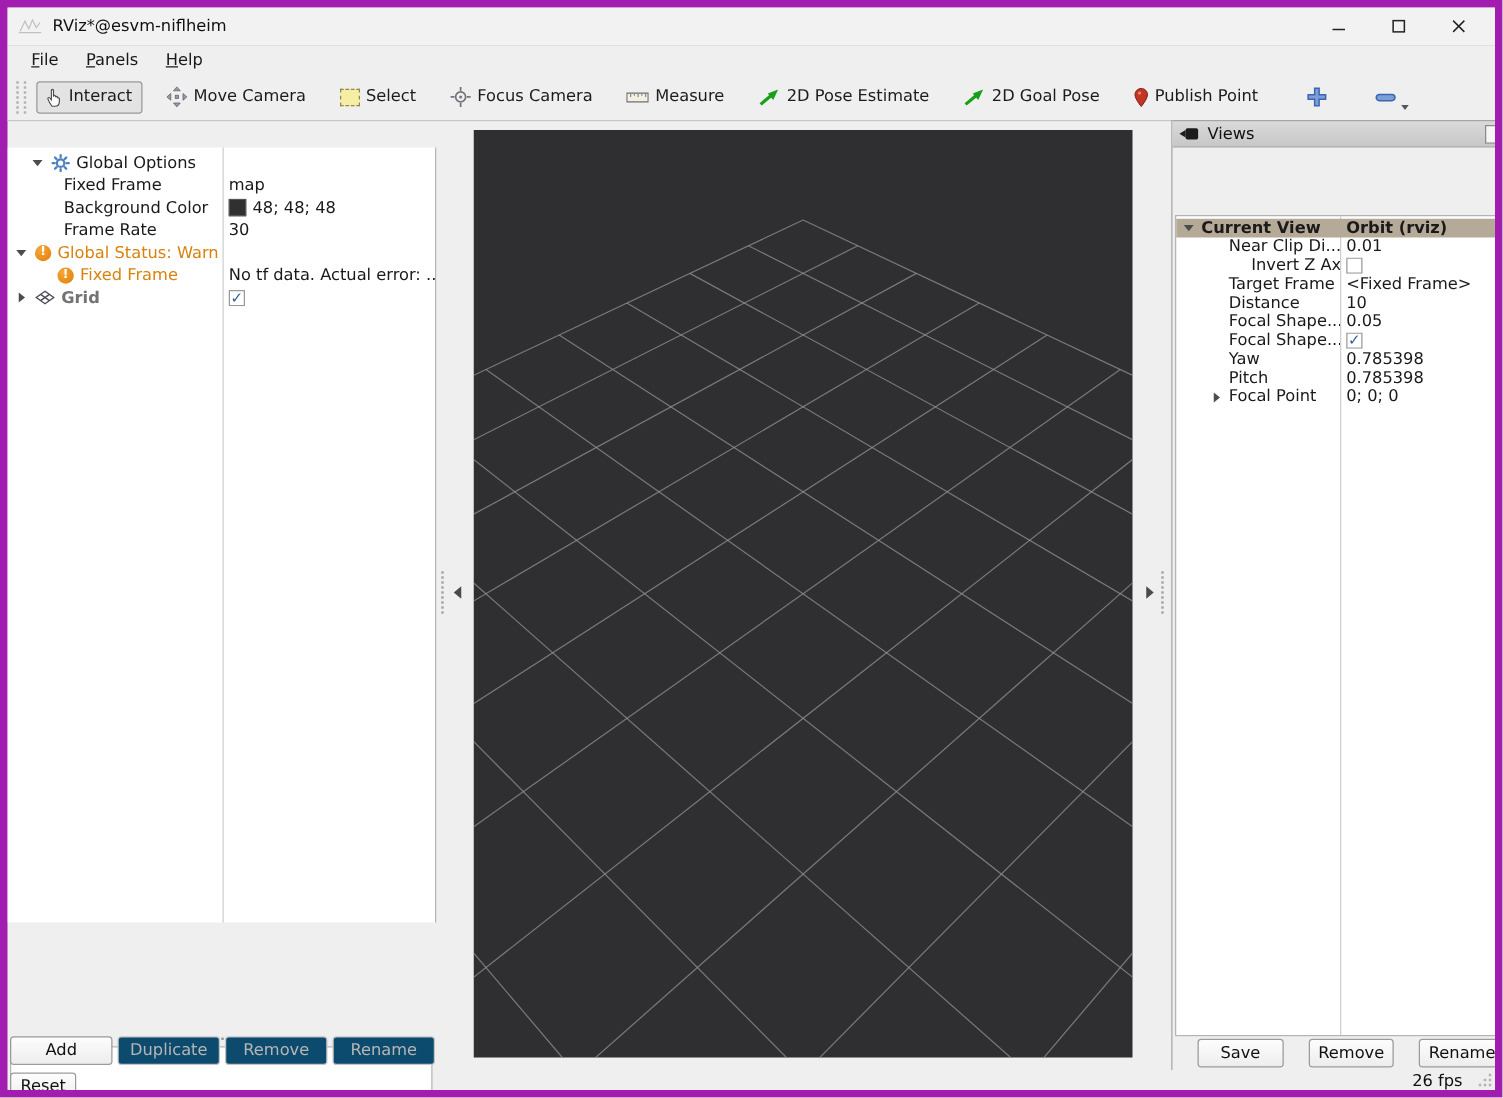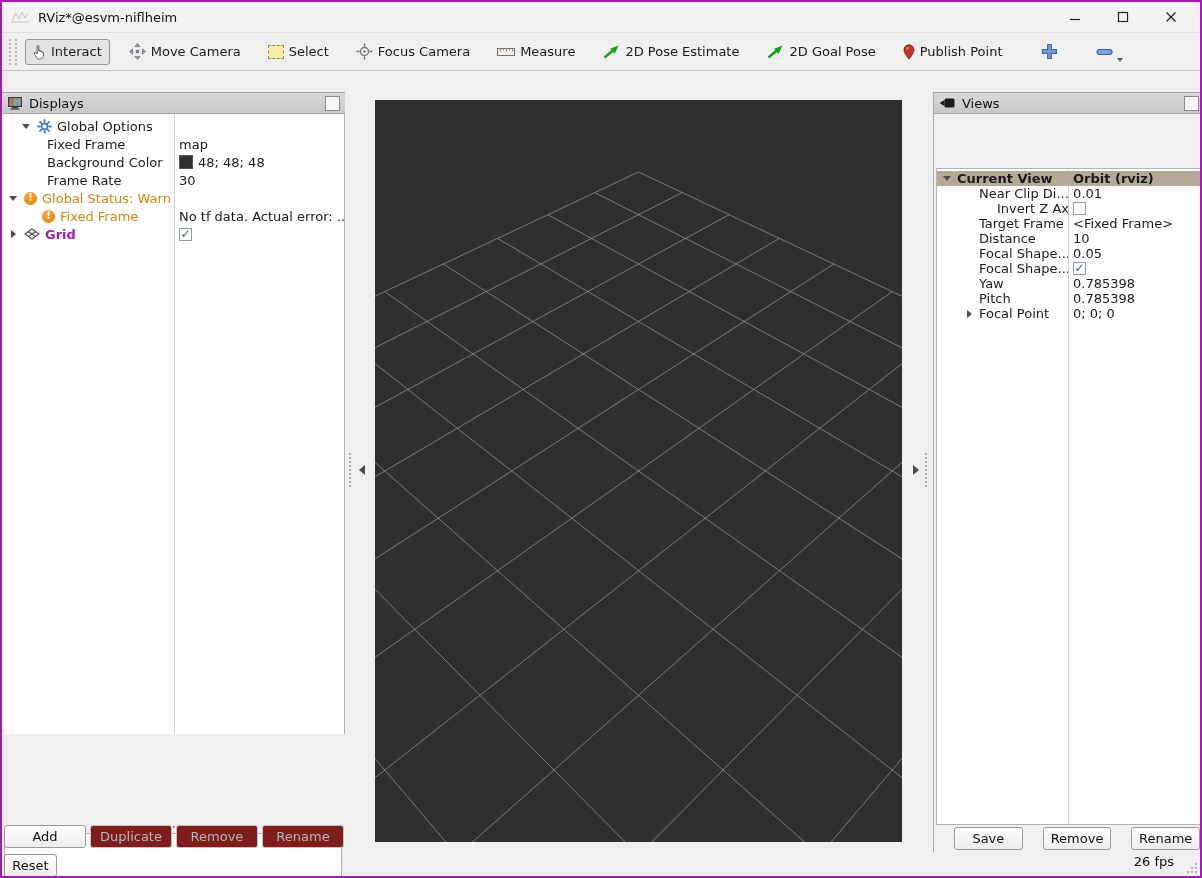--- a/index.html
+++ b/index.html
@@ -1,16 +1,16 @@
 <!DOCTYPE html>
 <html><head>
 <meta charset="utf-8">
 <style>
   html,body{margin:0;padding:0;background:#d8d8d8;}
-  .window{position:relative;width:1202px;height:878px;background:#efefef;border:2px solid #a21caf;
+  .window{position:relative;width:1202px;height:878px;background:#efefef;border:6px solid #a21caf;
     box-sizing:border-box;font-family:"DejaVu Sans",sans-serif;font-size:13px;color:#1a1a1a;overflow:hidden;}
 
   
   .titlebar{height:30px;display:flex;align-items:center;background:#f2f2f2;border-bottom:1px solid #e0e0e0;padding:0 8px;}
   .app-icon{width:20px;height:16px;margin-right:8px;opacity:.55;display:flex;align-items:center;}
   .title-text{font-size:13px;color:#111;}
   .win-controls{margin-left:auto;display:flex;align-items:center;gap:22px;padding-right:8px;}
   .win-btn{width:26px;height:22px;display:flex;align-items:center;justify-content:center;}
 
   
@@ -41,31 +41,31 @@
   .drow{display:flex;height:18px;align-items:center;position:relative;}
   .drow .name{width:172px;display:flex;align-items:center;gap:5px;box-sizing:border-box;overflow:hidden;white-space:nowrap;}
   .drow .val{flex:1;display:flex;align-items:center;gap:5px;padding-left:5px;overflow:hidden;white-space:nowrap;}
   .exp{width:12px;height:12px;display:inline-flex;align-items:center;justify-content:center;flex:none;}
   .exp.down::before{content:"";width:0;height:0;border-left:4px solid transparent;border-right:4px solid transparent;border-top:5px solid #4c4c4c;}
   .exp.right::before{content:"";width:0;height:0;border-top:4px solid transparent;border-bottom:4px solid transparent;border-left:5px solid #4c4c4c;}
   .ticon{display:inline-flex;align-items:center;flex:none;}
   .warn-ic{width:13px;height:13px;border-radius:50%;background:radial-gradient(circle at 35% 30%,#f6a73c,#e07c03);display:inline-flex;align-items:center;justify-content:center;flex:none;}
   .warn-ic::before{content:"!";color:#fff;font-size:10px;font-weight:bold;line-height:1;}
   .orange{color:#d8830d;}
-  .blue-bold{color:#a21caf;font-weight:bold;}
+  .blue-bold{color:#737373;font-weight:bold;}
   .cb{width:13px;height:13px;border:1px solid #9a9a9a;background:#fff;display:inline-flex;align-items:center;justify-content:center;box-sizing:border-box;flex:none;}
   .cb.checked::before{content:"✓";color:#2d5aa0;font-size:12px;font-weight:bold;line-height:1;margin-top:-1px;}
   .swatch{width:12px;height:12px;border:1px solid #555;flex:none;}
   .hsplit-dots{position:absolute;left:160px;top:734px;width:24px;border-top:2px dotted #9a9a9a;}
   .help-box{position:absolute;left:2px;top:741px;width:338px;height:75px;background:#fff;border:1px solid #b6b6b6;border-radius:2px;box-sizing:border-box;}
 
   
   .btn{border:1px solid #9b9b9b;border-radius:3px;background:linear-gradient(#fdfdfd,#ededed);font-size:13px;color:#111;
     display:flex;align-items:center;justify-content:center;box-sizing:border-box;font-family:"DejaVu Sans",sans-serif;}
-  .btn.disabled{color:#b5b5b5;border-color:#c4c4c4;background:#7f1d1d;}
+  .btn.disabled{color:#b5b5b5;border-color:#c4c4c4;background:#0c4a6e;}
   .add-row{position:absolute;left:2px;top:823px;display:flex;gap:4px;}
   .add-row .btn{width:82px;height:23px;}
   .reset-btn{position:absolute;left:2px;top:852px;width:53px;height:23px;}
 
   
   .vsplit-dots{position:absolute;width:0;height:34px;border-left:2px dotted #a8a8a8;}
   .split-arrow{position:absolute;width:10px;height:12px;}
 
   
   .viewport{position:absolute;left:373px;top:98px;width:527px;height:742px;background:#2f2f31;overflow:hidden;}
@@ -119,20 +119,25 @@
         <svg width="12" height="12">
             <g stroke="#222" stroke-width="1.2">
               <line x1="1.5" y1="1.5" x2="10.5" y2="10.5"></line>
               <line x1="10.5" y1="1.5" x2="1.5" y2="10.5"></line>
             </g>
           </svg>
       </span>
     </span>
   </div>
 
+  <div class="menubar">
+    <span class="menu-item">File</span>
+    <span class="menu-item">Panels</span>
+    <span class="menu-item">Help</span>
+  </div>
 
   <div class="toolbar">
     <span class="tb-grip"></span>
 
     <span class="tool selected">
       <span class="ic">
         <svg width="13" height="16" viewBox="0 0 13 16">
             <path d="M4.6 15 C3.2 13.2 1.7 10.2 1.3 9.1 C1 8.3 2.2 7.6 2.9 8.4 L4.1 9.9 V2.3 C4.1 1.2 5.8 1.2 5.8 2.3 V7.3 L5.8 6.9 C5.8 5.9 7.4 5.9 7.4 6.9 V7.7 C7.4 6.9 9 6.9 9 7.8 V8.6 C9 7.9 10.5 8 10.5 8.9 V11 C10.5 13.6 9.1 15 6.9 15 Z" fill="#fdfdfd" stroke="#4a4a4a" stroke-width="0.9"></path>
           </svg>
       </span>
@@ -231,34 +236,20 @@
 
     <span class="tb-mini" style="margin-left:12px;">
       <svg width="17" height="8" viewBox="0 0 17 8">
           <rect x="1" y="1.5" width="15" height="5" rx="2.5" fill="#7d9fd8" stroke="#3a66b0" stroke-width="1.2"></rect>
         </svg>
       <span class="dd-under"></span>
     </span>
   </div>
 
   <div class="displays-panel">
-    <div class="panel-header">
-      <span class="ticon">
-        <svg width="16" height="14" viewBox="0 0 16 14">
-            <rect x="1" y="1" width="14" height="10" fill="#3c3c3c"></rect>
-        <rect x="2.2" y="2.2" width="3.8" height="7.6" fill="#c96a6a"></rect>
-            <rect x="6.2" y="2.2" width="3.8" height="7.6" fill="#7ab56c"></rect>
-        <rect x="10.2" y="2.2" width="3.6" height="7.6" fill="#8c9cd2"></rect>
-            <rect x="5" y="11" width="6" height="1.4" fill="#3c3c3c"></rect>
-        <rect x="3.5" y="12.4" width="9" height="1.2" fill="#3c3c3c"></rect>
-          </svg>
-      </span>
-      <span class="panel-title">Displays</span>
-      <span class="hdr-box"></span>
-    </div>
 
     <div class="d-tree">
       <div class="col-div" style="left:172px;"></div>
 
       <div class="drow">
         <div class="name" style="padding-left:18px;">
           <span class="exp down"></span>
           <span class="ticon">
             <svg width="15" height="15" viewBox="0 0 15 15">
                 <g stroke="#4a82c3" stroke-width="1.8" stroke-linecap="round">

